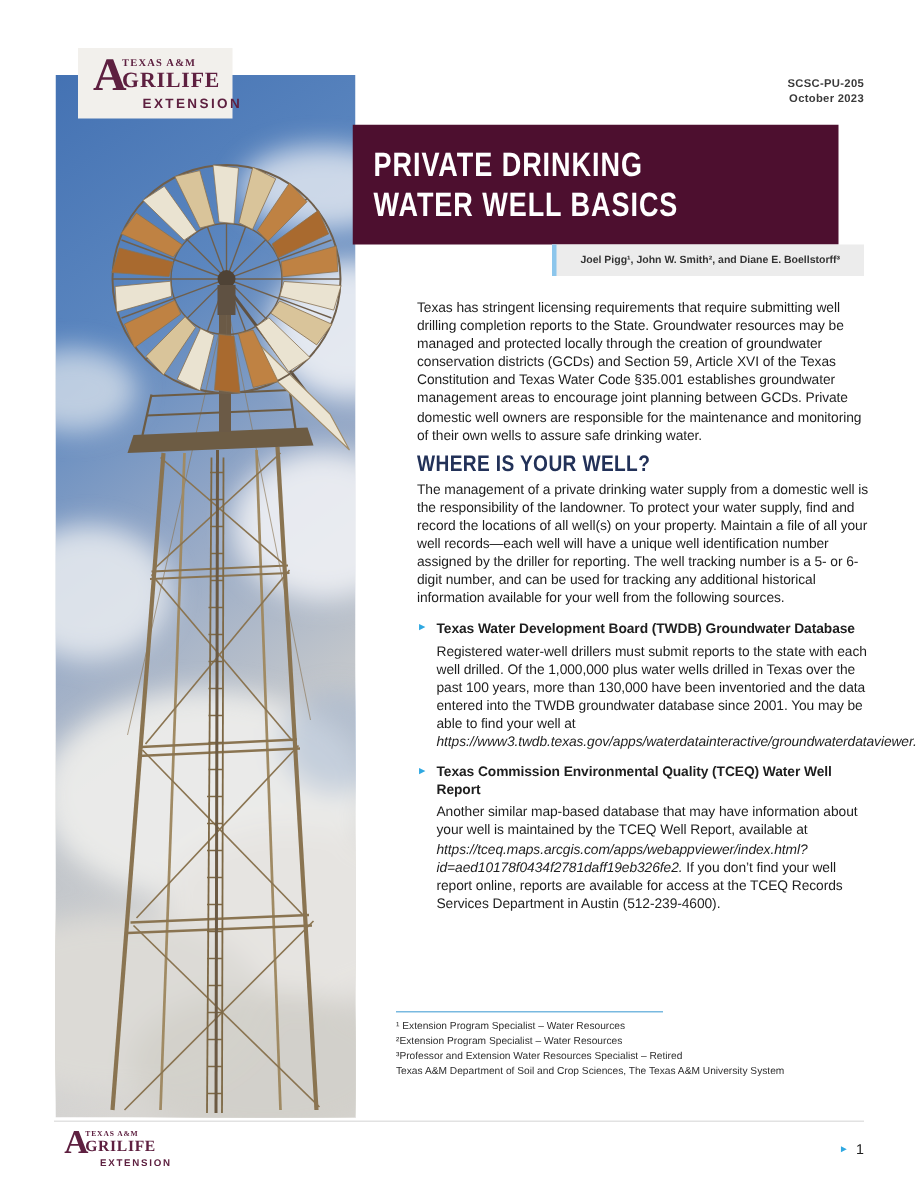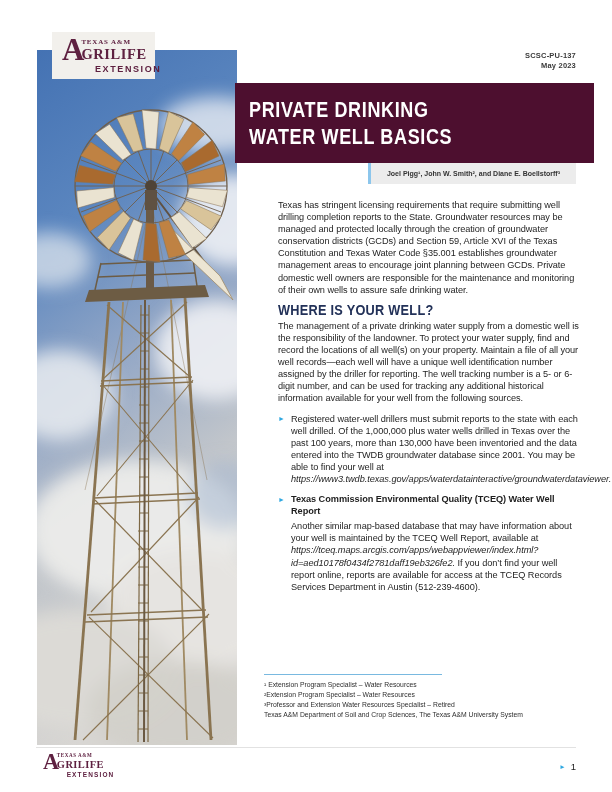--- a/index.html
+++ b/index.html
@@ -50,21 +50,21 @@
   }
   
   .pubinfo {
     position: absolute; right: 36px; top: 51px;
     text-align: right; font-size: 7.5px; font-weight: bold;
     color: #3a3a3a; line-height: 1.35; letter-spacing: 0.2px;
   }
   
   .banner {
     position: absolute; left: 235px; top: 83px;
-    width: 359px; height: 80px;
+    width: 324px; height: 80px;
     background: #4d0f2f;
     padding: 13px 0 0 14px;
   }
   .banner .tline {
     color: #ffffff; font-weight: bold; font-size: 22.5px;
     line-height: 27px; letter-spacing: 0.8px;
     display: inline-block; transform: scaleX(0.8); transform-origin: left center;
     white-space: nowrap;
   }
   
@@ -272,43 +272,43 @@
         <span class="stack">
           <span class="texasam">TEXAS A&amp;M</span>
           <span class="grilife">GRILIFE</span>
         </span>
       </div>
       <div class="extension">EXTENSION</div>
     </div>
   </div>
 
   <div class="pubinfo">
-    <div>SCSC-PU-137</div>
-    <div>May 2023</div>
+    <div>SCSC-PU-205</div>
+    <div>October 2023</div>
   </div>
 
   <div class="banner">
     <div><span class="tline">PRIVATE DRINKING</span></div>
     <div><span class="tline">WATER WELL BASICS</span></div>
   </div>
 
   <div class="authors">
     <span>Joel Pigg¹, John W. Smith², and Diane E. Boellstorff³</span>
   </div>
 
   <div class="content">
     <p>Texas has stringent licensing requirements that require submitting well drilling completion reports to the State. Groundwater resources may be managed and protected locally through the creation of groundwater conservation districts (GCDs) and Section 59, Article XVI of the Texas Constitution and Texas Water Code §35.001 establishes groundwater management areas to encourage joint planning between GCDs. Private domestic well owners are responsible for the maintenance and monitoring of their own wells to assure safe drinking water.</p>
 
     <h2>WHERE IS YOUR WELL?</h2>
 
     <p>The management of a private drinking water supply from a domestic well is the responsibility of the landowner. To protect your water supply, find and record the locations of all well(s) on your property. Maintain a file of all your well records—each well will have a unique well identification number assigned by the driller for reporting. The well tracking number is a 5- or 6-digit number, and can be used for tracking any additional historical information available for your well from the following sources.</p>
 
     <div class="bullet">
       <div class="btitle">
-        <span class="arrow">►</span>
+        <span class="arrow">►</span><span>Texas Water Development Board (TWDB) Groundwater Database</span>
       </div>
       <p class="bbody"><span>Registered water-well drillers must submit reports to the state with each well drilled. Of the 1,000,000 plus water wells drilled in Texas over the past 100 years, more than 130,000 have been inventoried and the data entered into the TWDB groundwater database since 2001. You may be able to find your well at </span><em>https://www3.twdb.texas.gov/apps/waterdatainteractive/groundwaterdataviewer.</em><span></span></p>
     </div>
 
     <div class="bullet">
       <div class="btitle">
         <span class="arrow">►</span><span>Texas Commission Environmental Quality (TCEQ) Water Well Report</span>
       </div>
       <p class="bbody"><span>Another similar map-based database that may have information about your well is maintained by the TCEQ Well Report, available at </span><em>https://tceq.maps.arcgis.com/apps/webappviewer/index.html?id=aed10178f0434f2781daff19eb326fe2.</em><span> If you don’t find your well report online, reports are available for access at the TCEQ Records Services Department in Austin (512-239-4600).</span></p>
     </div>

